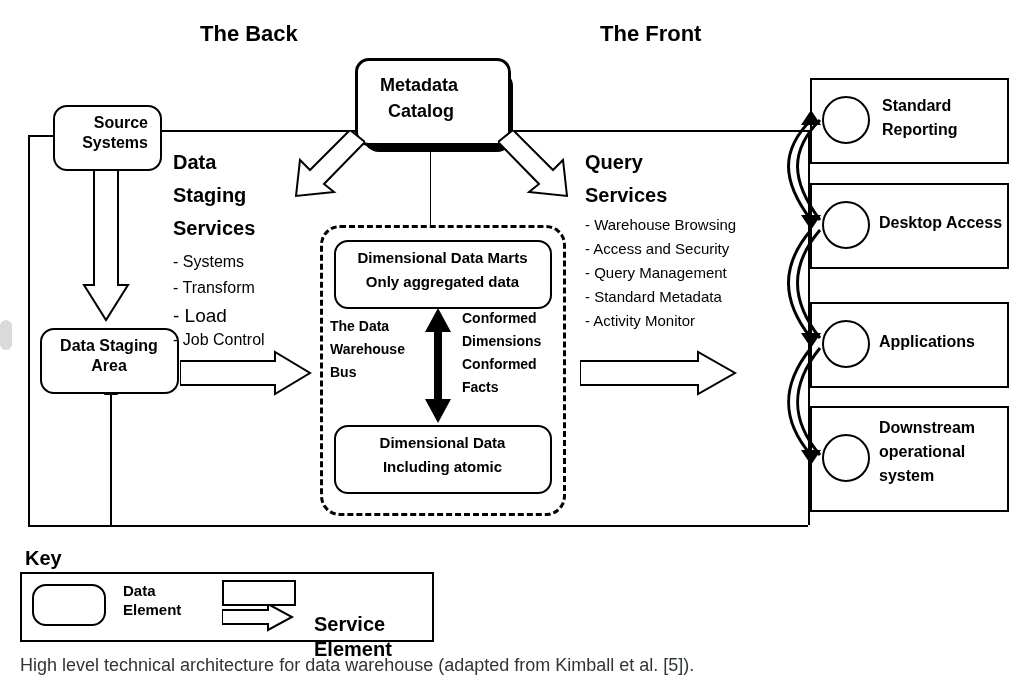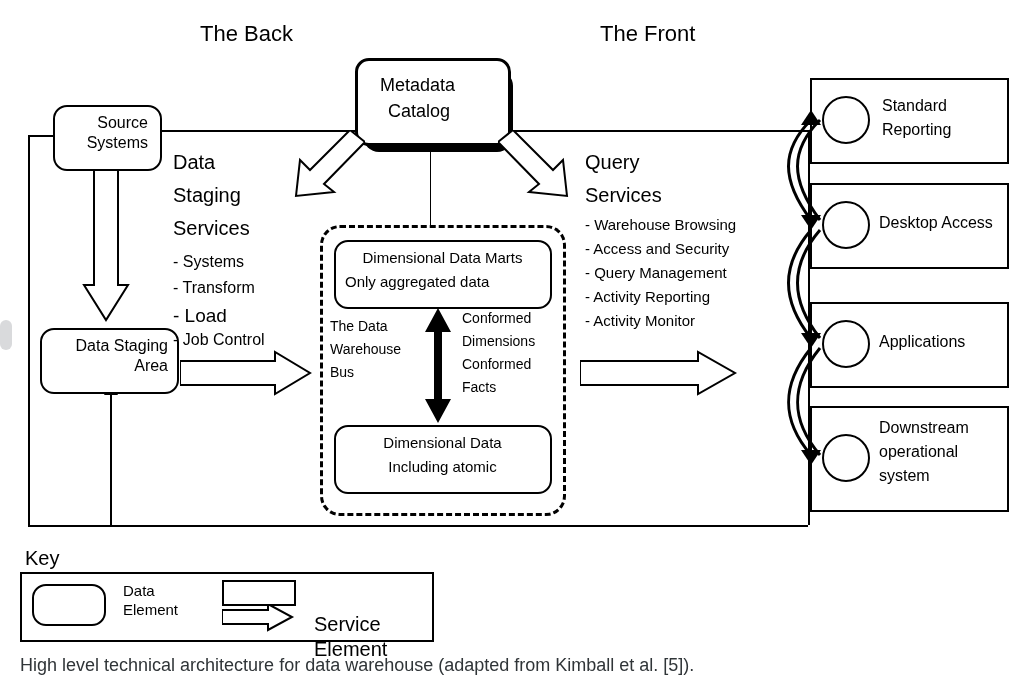--- a/index.html
+++ b/index.html
@@ -1,18 +1,18 @@
 <!DOCTYPE html>
 <html><head>
 <meta charset="utf-8">
 <style>
   html,body{margin:0;padding:0;background:#fff;font-family:Arial,Helvetica,sans-serif;color:#000}
   .stage{position:relative;width:1024px;height:697px}
   .txt{position:absolute;line-height:1.25}
-  .bold{font-weight:400}
+  .bold{font-weight:700}
   .box-rounded{position:absolute;border:2px solid #000;border-radius:14px;background:#fff}
   .box-rect{position:absolute;border:2px solid #000;background:#fff}
   .dashed-box{position:absolute;border:3px dashed #000;border-radius:20px}
   .circle{position:absolute;width:44px;height:44px;border:2px solid #000;border-radius:50%;background:#fff}
   .line{position:absolute;background:#000}
   svg.abs{position:absolute}
   .caption{position:absolute;color:#303538;font-size:18px}
   .crumb{position:absolute;width:12px;height:30px;background:#d9dadc;border-radius:8px}
 </style>
 </head>
@@ -35,21 +35,21 @@
   <div class="txt bold" style="left:200px;top:20px;font-size:22px">The Back</div>
   <div class="txt bold" style="left:600px;top:20px;font-size:22px">The Front</div>
 
   <div class="line" style="left:155px;top:130px;width:655px;height:2px"></div>
   <div class="line" style="left:808px;top:130px;width:2px;height:395px"></div>
 
   <div class="box-rounded" style="left:53px;top:105px;width:105px;height:62px"></div>
   <div class="txt bold" style="left:68px;top:113px;font-size:16px;width:80px;text-align:right">Source Systems</div>
 
   <div class="box-rounded" style="left:40px;top:328px;width:135px;height:62px"></div>
-  <div class="txt bold" style="left:50px;top:336px;font-size:16px;width:118px;text-align:right">Data Staging Area</div>
+  <div class="txt bold" style="left:50px;top:336px;font-size:16px;width:118px;text-align:center">Data Staging Area</div>
 
   <svg class="abs" style="left:82px;top:170px" width="48" height="155">
     <polygon points="12,0 36,0 36,115 46,115 24,150 2,115 12,115" fill="#fff" stroke="#000" stroke-width="2"></polygon>
   </svg>
 
   <div class="txt bold" style="left:173px;top:150px;font-size:20px">Data</div>
   <div class="txt bold" style="left:173px;top:183px;font-size:20px">Staging</div>
   <div class="txt bold" style="left:173px;top:216px;font-size:20px">Services</div>
   <div class="txt" style="left:173px;top:252px;font-size:16px">- Systems</div>
   <div class="txt" style="left:173px;top:278px;font-size:16px">- Transform</div>
@@ -72,21 +72,21 @@
     <polygon points="15,0 0,12 41,54 31,62 69,66 65,30 55,40" fill="#fff" stroke="#000" stroke-width="2"></polygon>
   </svg>
 
   <div class="line" style="left:430px;top:150px;width:1px;height:75px"></div>
 
 
   <div class="dashed-box" style="left:320px;top:225px;width:240px;height:285px"></div>
 
   <div class="box-rounded" style="left:334px;top:240px;width:214px;height:65px"></div>
   <div class="txt bold" style="left:345px;top:249px;font-size:15px;width:195px;text-align:center">Dimensional Data Marts</div>
-  <div class="txt bold" style="left:345px;top:273px;font-size:15px;width:195px;">Only aggregated data</div>
+  <div class="txt bold" style="left:345px;top:273px;font-size:15px;width:195px;text-align:center">Only aggregated data</div>
 
   <div class="box-rounded" style="left:334px;top:425px;width:214px;height:65px"></div>
   <div class="txt bold" style="left:345px;top:458px;font-size:15px;width:195px;text-align:center">Including atomic</div>
   <div class="txt bold" style="left:345px;top:434px;font-size:15px;width:195px;text-align:center">Dimensional Data</div>
 
   <div class="txt bold" style="left:330px;top:318px;font-size:14px">The Data</div>
   <div class="txt bold" style="left:330px;top:341px;font-size:14px">Warehouse</div>
   <div class="txt bold" style="left:330px;top:364px;font-size:14px">Bus</div>
 
   <svg class="abs" style="left:425px;top:308px" width="26" height="115">
@@ -96,21 +96,21 @@
   <div class="txt bold" style="left:462px;top:310px;font-size:14px">Conformed</div>
   <div class="txt bold" style="left:462px;top:333px;font-size:14px">Dimensions</div>
   <div class="txt bold" style="left:462px;top:356px;font-size:14px">Conformed</div>
   <div class="txt bold" style="left:462px;top:379px;font-size:14px">Facts</div>
 
   <div class="txt bold" style="left:585px;top:150px;font-size:20px">Query</div>
   <div class="txt bold" style="left:585px;top:183px;font-size:20px">Services</div>
   <div class="txt" style="left:585px;top:216px;font-size:15px">- Warehouse Browsing</div>
   <div class="txt" style="left:585px;top:240px;font-size:15px">- Access and Security</div>
   <div class="txt" style="left:585px;top:264px;font-size:15px">- Query Management</div>
-  <div class="txt" style="left:585px;top:288px;font-size:15px">- Activity Reporting</div>
+  <div class="txt" style="left:585px;top:288px;font-size:15px">- Standard Metadata</div>
   <div class="txt" style="left:585px;top:312px;font-size:15px">- Activity Monitor</div>
 
   <svg class="abs" style="left:580px;top:350px" width="160" height="46">
     <polygon points="0,11 118,11 118,2 155,23 118,44 118,35 0,35" fill="#fff" stroke="#000" stroke-width="2"></polygon>
   </svg>
 
   <div class="box-rect" style="left:810px;top:78px;width:195px;height:82px"></div>
   <div class="circle" style="left:822px;top:96px"></div>
   <div class="txt bold" style="left:882px;top:96px;font-size:16px">Standard</div>
   <div class="txt bold" style="left:882px;top:120px;font-size:16px">Reporting</div>

